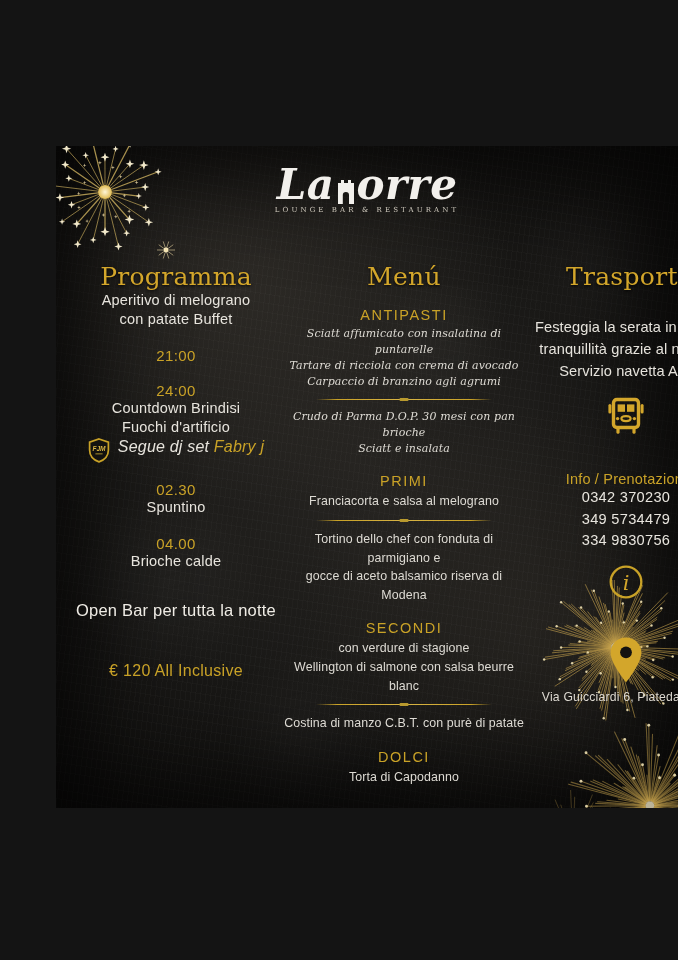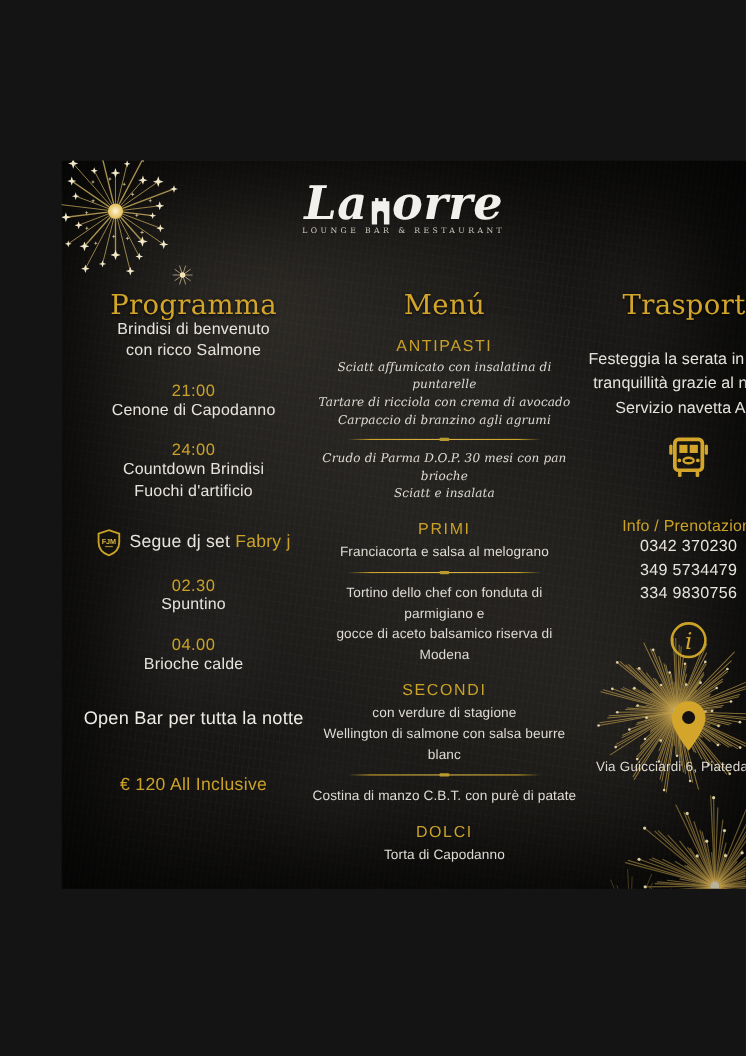--- a/index.html
+++ b/index.html
@@ -61,22 +61,22 @@
   .col-title {
     font-family:"DejaVu Serif", serif;
     font-size:25px; color:#d3a62b; letter-spacing:.3px;
     text-shadow:0 1px 3px rgba(0,0,0,.85);
   }
 
   
   .time { color:#c9a227; font-size:15px; margin-top:18px; letter-spacing:.4px; }
   .evt  { color:#e7e4dd; font-size:14.5px; line-height:1.32; letter-spacing:.2px; }
   .djrow {
-    display:flex; align-items:center; justify-content:center;
-    gap:8px; margin-top:24px;
+    display:flex; align-items:flex-start; justify-content:center;
+    gap:8px; font-style:italic;
   }
   .djtext { color:#e7e4dd; font-size:16px; letter-spacing:.2px; }
   .djname { color:#c9a227; }
   .openbar { color:#efece5; font-size:16.5px; margin-top:30px; letter-spacing:.2px; }
   .price   { color:#c9a227; font-size:16px; margin-top:42px; letter-spacing:.3px; }
 
   
   .course {
     color:#c9a227; font-size:14.5px; letter-spacing:1.5px;
     margin-top:16px; margin-bottom:3px;
@@ -673,25 +673,24 @@
         <span>La</span><svg width="22" height="30" viewBox="0 0 22 30" style="vertical-align:-6px;margin:0 -1px 0 1px;">
              <path d="M3 8 h3 V5 h3 v3 h4 V5 h3 v3 h3 v21 h-5 v-9 a3.1 3.1 0 0 0 -6.2 0 v9 H3 Z" fill="#f2f0ec"></path>
            </svg><span>orre</span>
       </div>
       <div class="logo-sub">LOUNGE BAR &amp; RESTAURANT</div>
     </div>
 
     <div class="col" id="col-left">
       <div class="col-title">Programma</div>
 
-      <div class="evt">Brindisi di benvenuto</div>
-      <div class="evt">con ricco Salmone</div>
+      <div class="evt">Aperitivo di melograno</div>
+      <div class="evt">con patate Buffet</div>
 
       <div class="time">21:00</div>
-      <div class="evt">Cenone di Capodanno</div>
 
       <div class="time">24:00</div>
       <div class="evt">Countdown Brindisi</div>
       <div class="evt">Fuochi d'artificio</div>
 
       <div class="djrow">
         <svg class="shield" viewBox="0 0 22 25">
           <path d="M11 1 L20.4 4.1 V12 c0 6.3 -4.6 10.2 -9.4 11.9 C6.2 22.2 1.6 18.3 1.6 12 V4.1 Z" fill="#13120f" stroke="#c9a227" stroke-width="1.7"></path>
           <text x="11" y="13.4" text-anchor="middle" font-family="Liberation Sans, sans-serif" font-size="6.6" font-weight="bold" fill="#d8b445">FJM</text>
           <rect x="7.4" y="15.3" width="7.2" height="1.1" fill="#9b8227"></rect>

